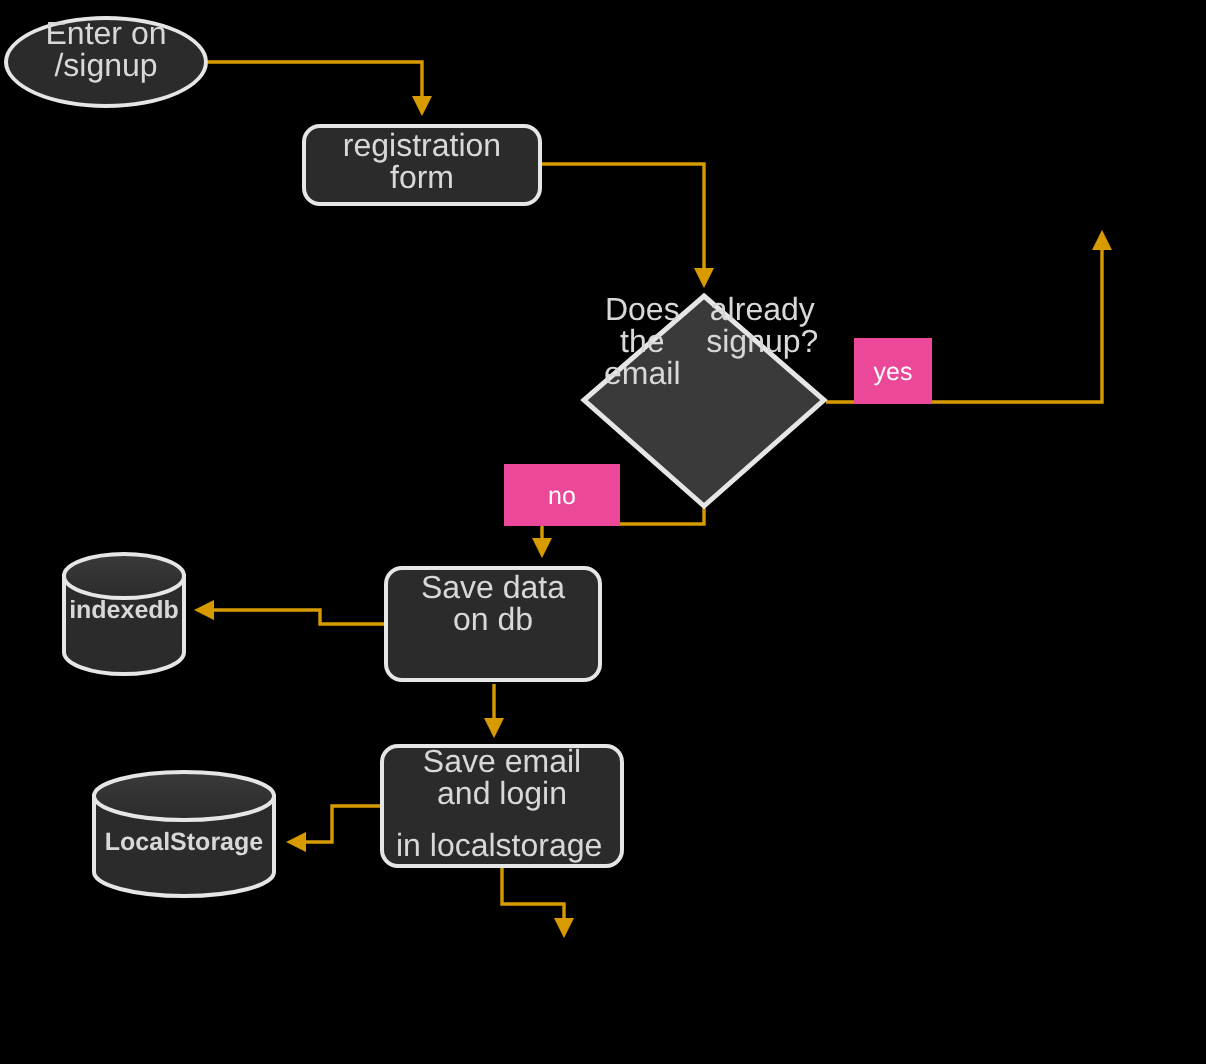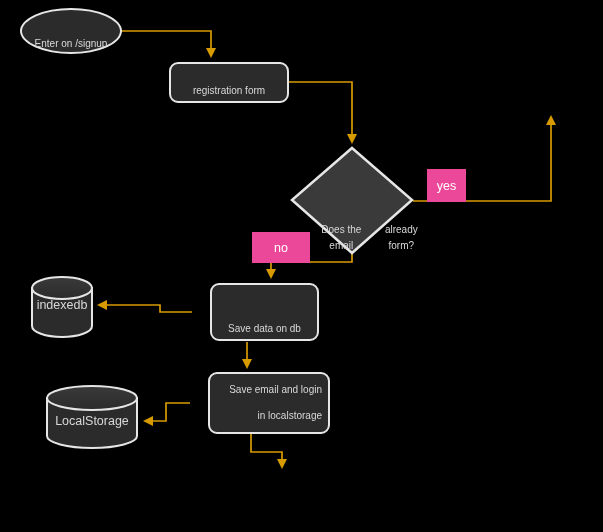--- a/index.html
+++ b/index.html
@@ -20,28 +20,27 @@
     position: absolute;
     left: 0;
     top: 0;
     width: 603px;
     height: 532px;
   }
   .node {
     position: absolute;
     box-sizing: border-box;
     display: flex;
-    align-items: flex-end;
+    align-items: flex-start;
     justify-content: center;
     text-align: center;
     color: #d8d8d8;
-    font-size: 10px;
+    font-size: 16px;
     line-height: 16px;
     z-index: 3;
-    margin-left: 18px;
   }
   .node-box {
     background: #2b2b2b;
     border: 2px solid #e6e6e6;
     border-radius: 9px;
     padding: 2px 6px;
   }
   .node-box.bold {
     font-weight: bold;
     color: #e8e8e8;
@@ -62,20 +61,21 @@
   }
   .cyl-label {
     position: absolute;
     left: 0;
     width: 100%;
     text-align: center;
     color: #d8d8d8;
     font-size: 12.5px;
     z-index: 5;
     pointer-events: none;
+    font-weight: bold;
   }
   .edge-label {
     position: absolute;
     background: #ec4899;
     color: #ffffff;
     font-size: 12.5px;
     display: flex;
     align-items: center;
     justify-content: center;
     z-index: 4;
@@ -149,21 +149,21 @@
     <span>Enter on /signup</span>
   </div>
 
   <div class="node node-box" style="left:151px; top:62px; width:120px; height:41px;">
     <span>registration form</span>
   </div>
 
 
   <div class="node node-diamond" style="left:292px; top:148px; width:120px; height:106px; flex-direction:row;">
     <span class="diamond-label">Does the email</span>
-    <span class="diamond-label">already form?</span>
+    <span class="diamond-label">already signup?</span>
   </div>
 
   <div class="node node-box" style="left:192px; top:283px; width:109px; height:58px;">
     <span>Save data on db</span>
   </div>
 
   <div class="cyl-label" style="left:31px; top:298px; width:62px;">indexedb</div>
 
   <div class="node node-box" style="left:190px; top:372px; width:122px; height:62px; flex-direction:column;gap:10px;">
     <span>Save email and login</span>

